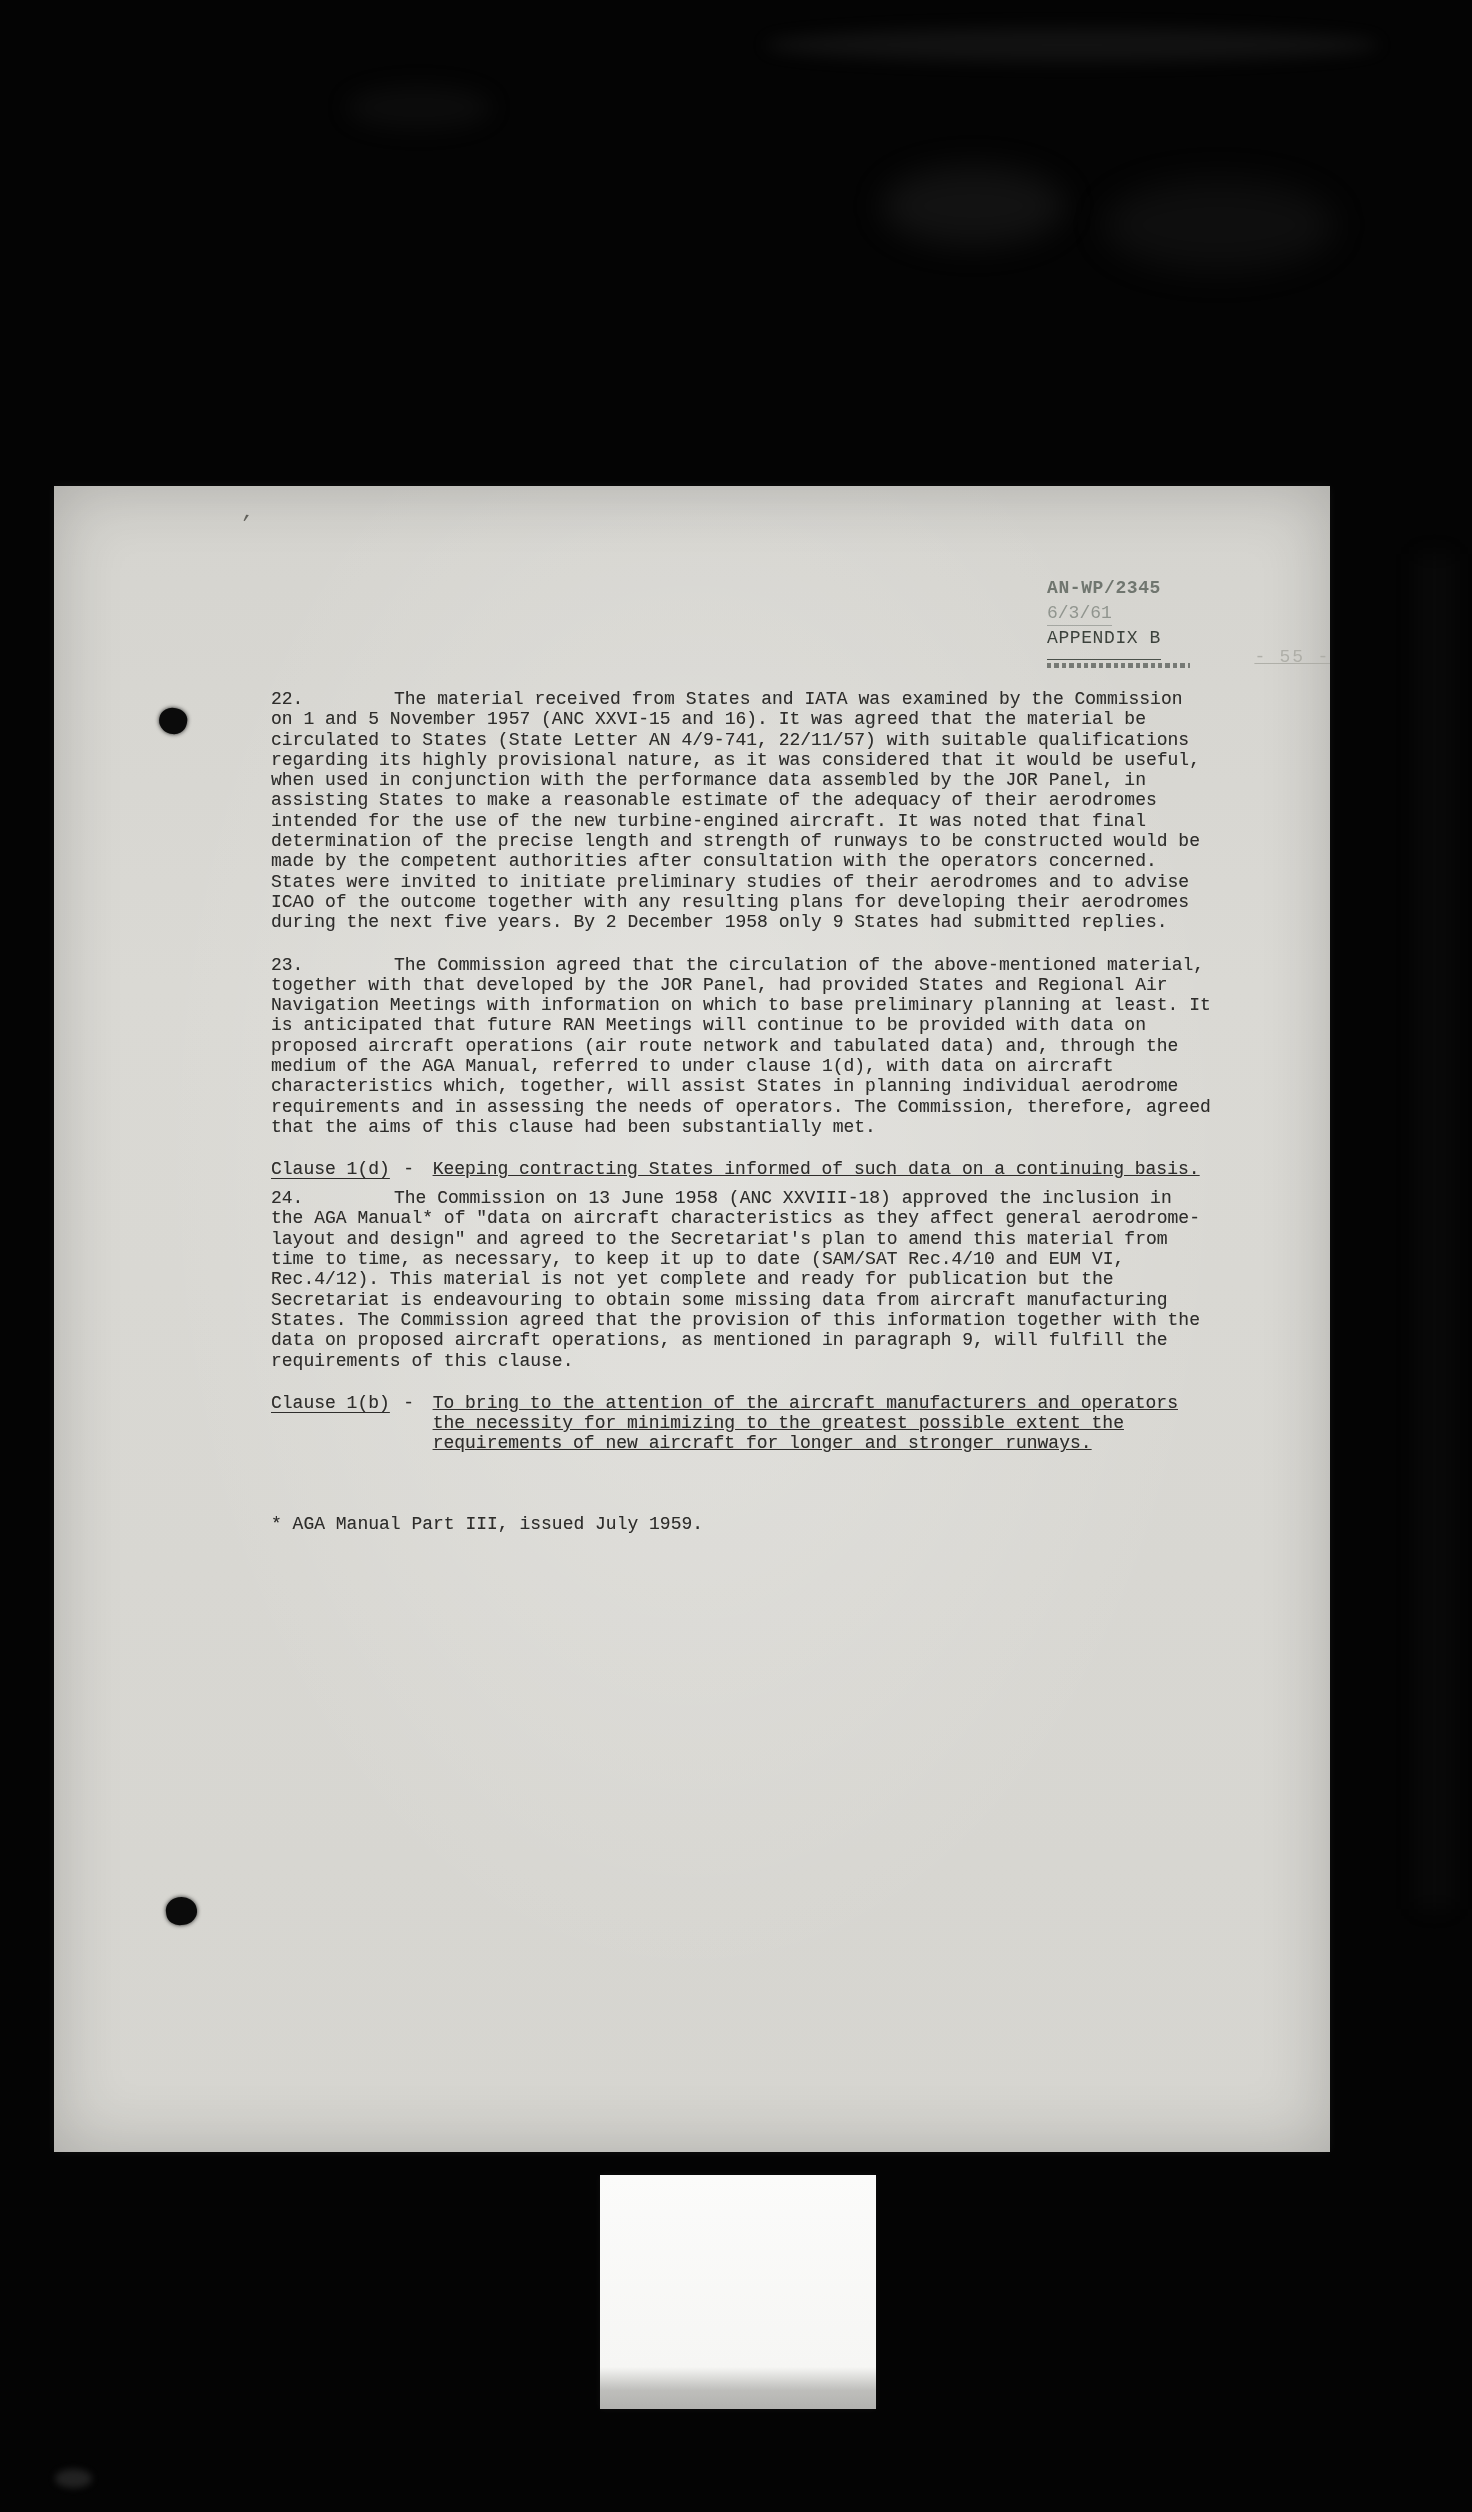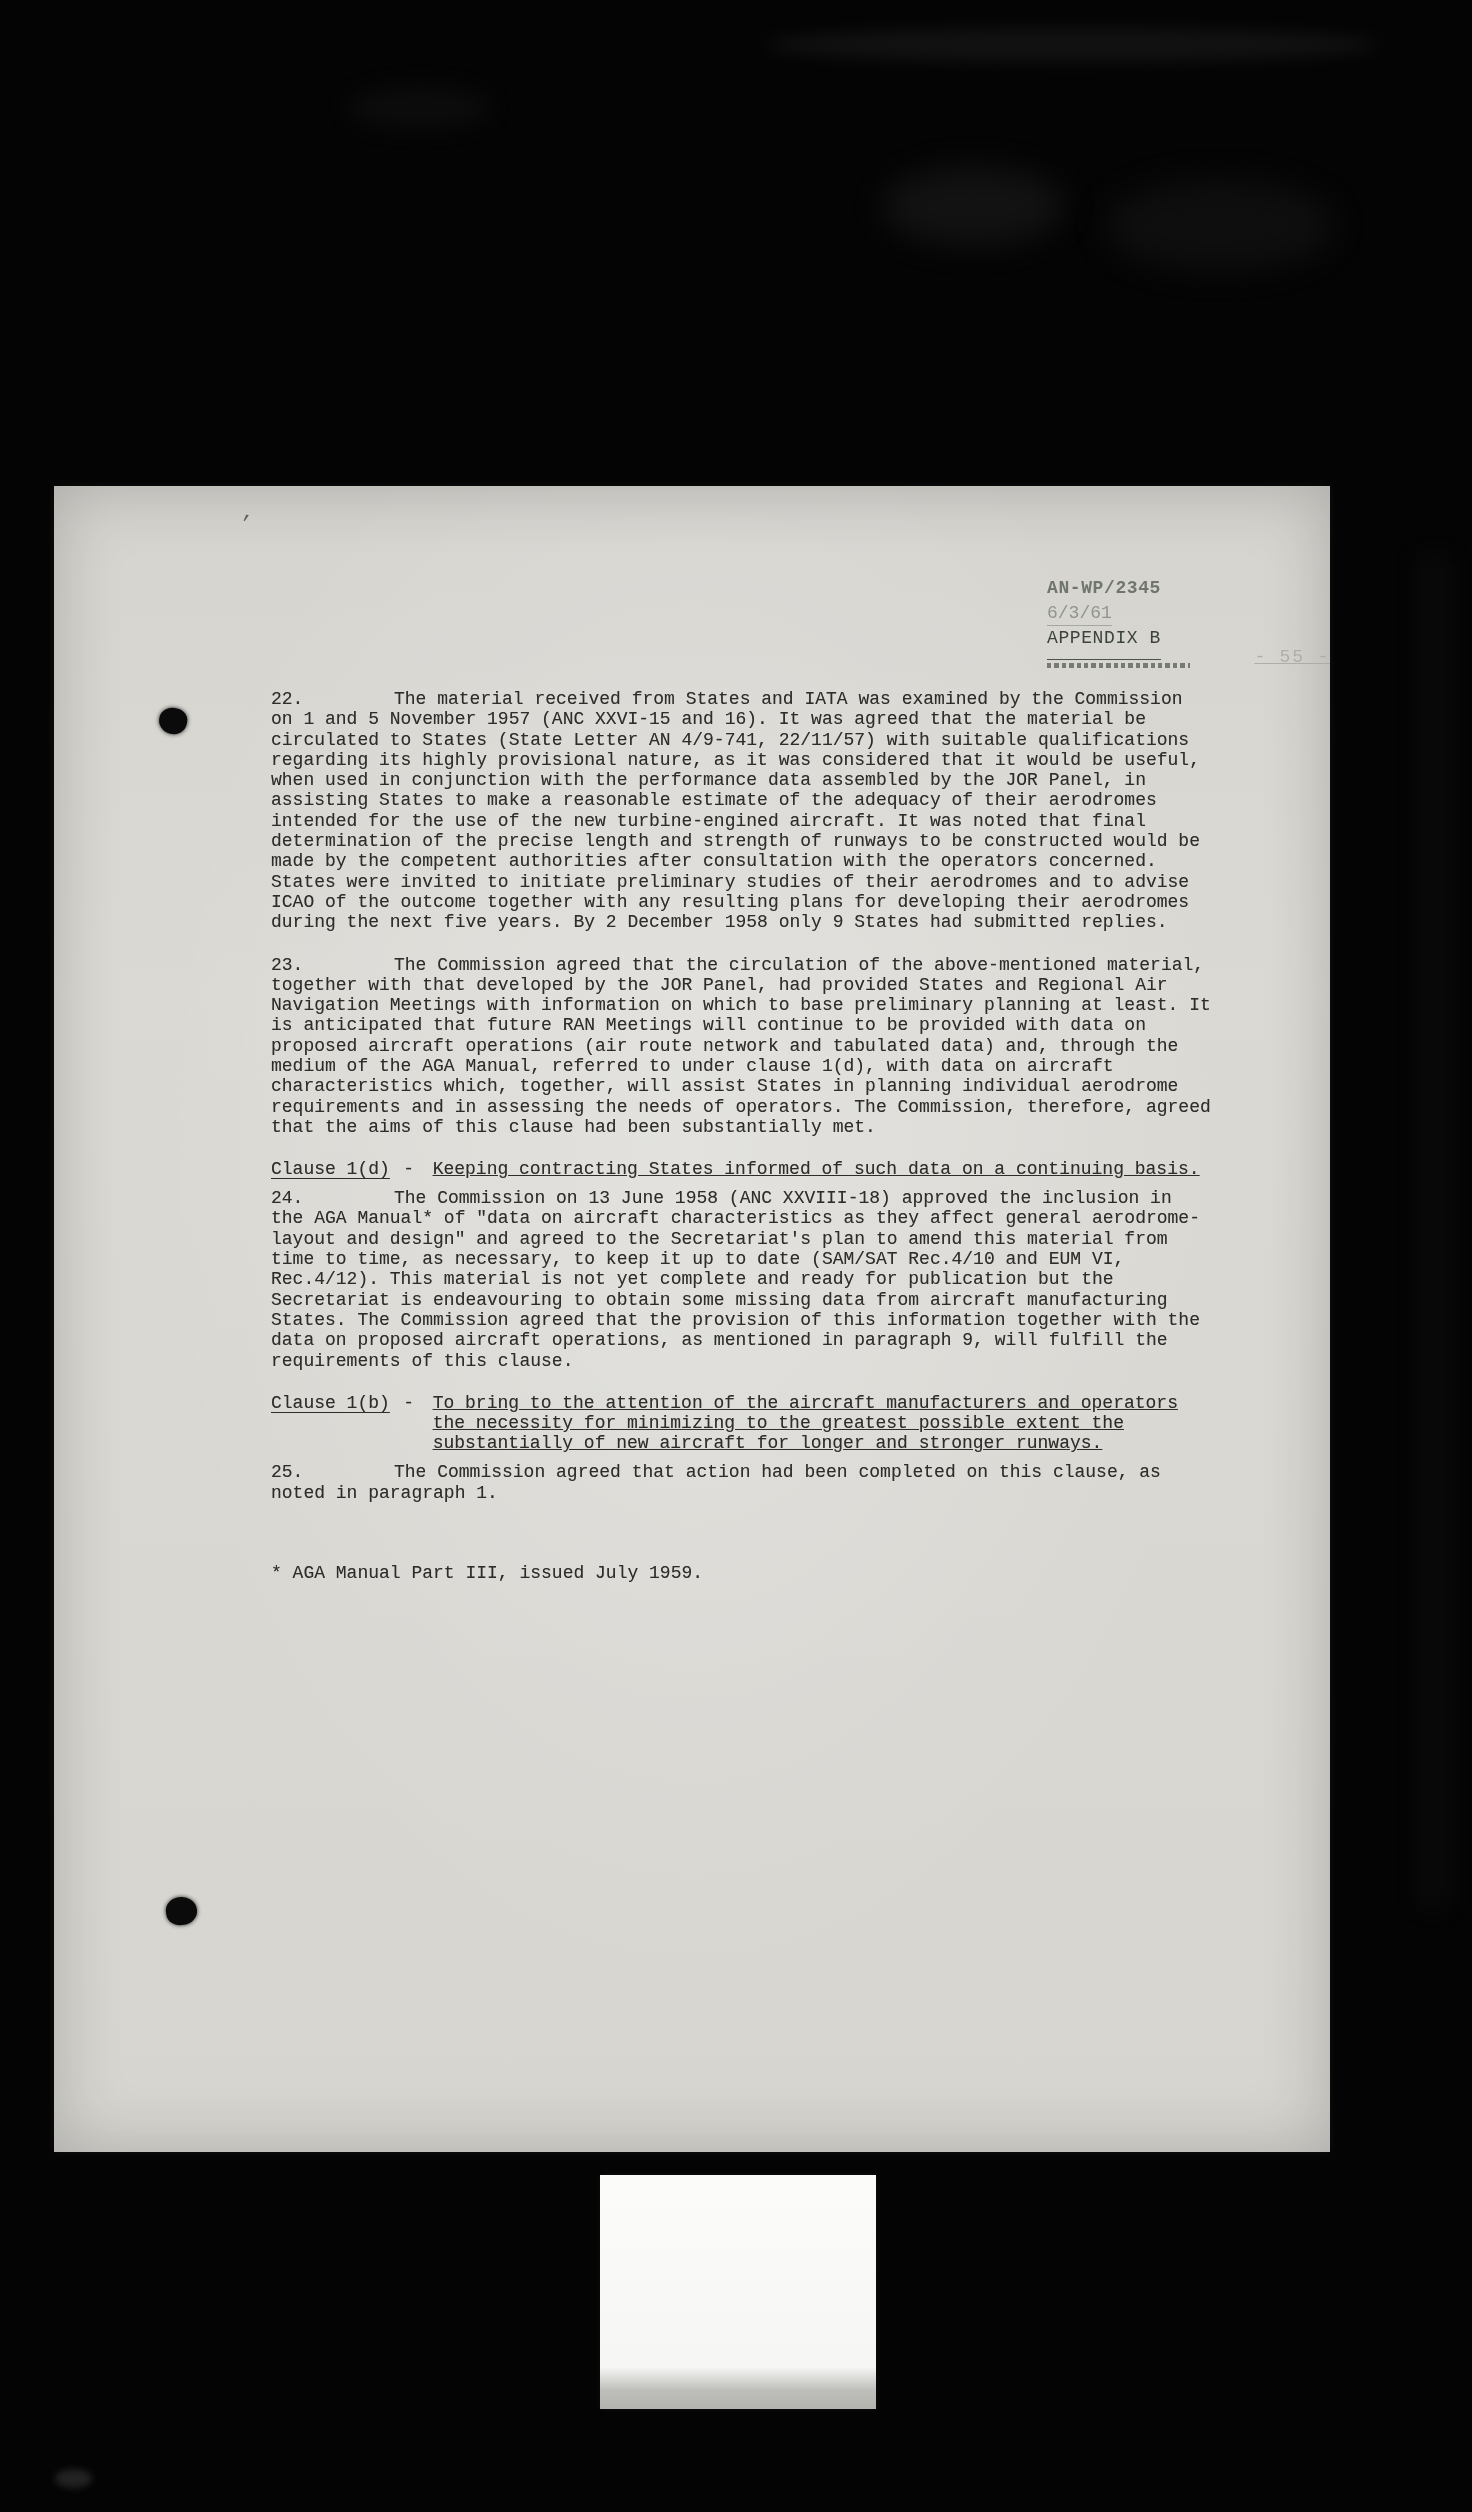--- a/index.html
+++ b/index.html
@@ -118,26 +118,23 @@
         <span class="clause-text">Keeping contracting States informed of such data on a continuing basis.</span>
       </div>
 
       <div class="para">
         <span class="para-num">24.</span><span>The Commission on 13 June 1958 (ANC XXVIII-18) approved the inclusion in the AGA Manual* of "data on aircraft characteristics as they affect general aerodrome-layout and design" and agreed to the Secretariat's plan to amend this material from time to time, as necessary, to keep it up to date (SAM/SAT Rec.4/10 and EUM VI, Rec.4/12).  This material is not yet complete and ready for publication but the Secretariat is endeavouring to obtain some missing data from aircraft manufacturing States.  The Commission agreed that the provision of this information together with the data on proposed aircraft operations, as mentioned in paragraph 9, will fulfill the requirements of this clause.</span>
       </div>
 
       <div class="clause">
         <span class="clause-label">Clause 1(b)</span>
         <span class="clause-dash">-</span>
-        <span class="clause-text">To bring to the attention of the aircraft manufacturers and operators the necessity for minimizing to the greatest possible extent the substantially of new aircraft for longer and stronger runways.</span>
+        <span class="clause-text">To bring to the attention of the aircraft manufacturers and operators the necessity for minimizing to the greatest possible extent the requirements of new aircraft for longer and stronger runways.</span>
       </div>
 
-      <div class="para">
-        <span class="para-num">25.</span><span>The Commission agreed that action had been completed on this clause, as noted in paragraph 1.</span>
-      </div>
 
       <div class="footnote">* AGA Manual Part III, issued July 1959.</div>
 
     </div>
   </div>
 
   <div class="bottom-card"></div>
 
 </div>
 

